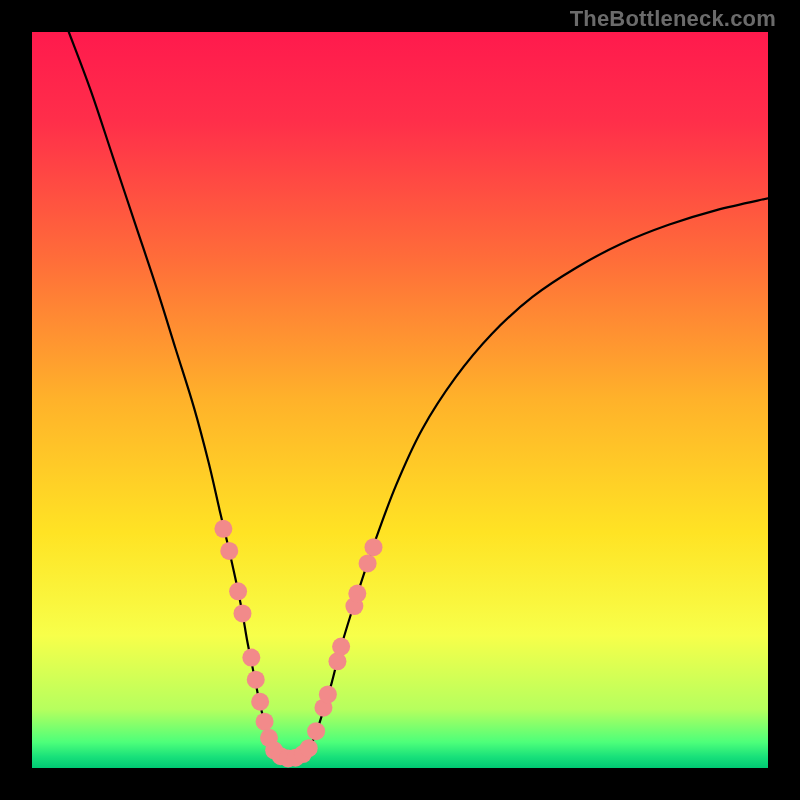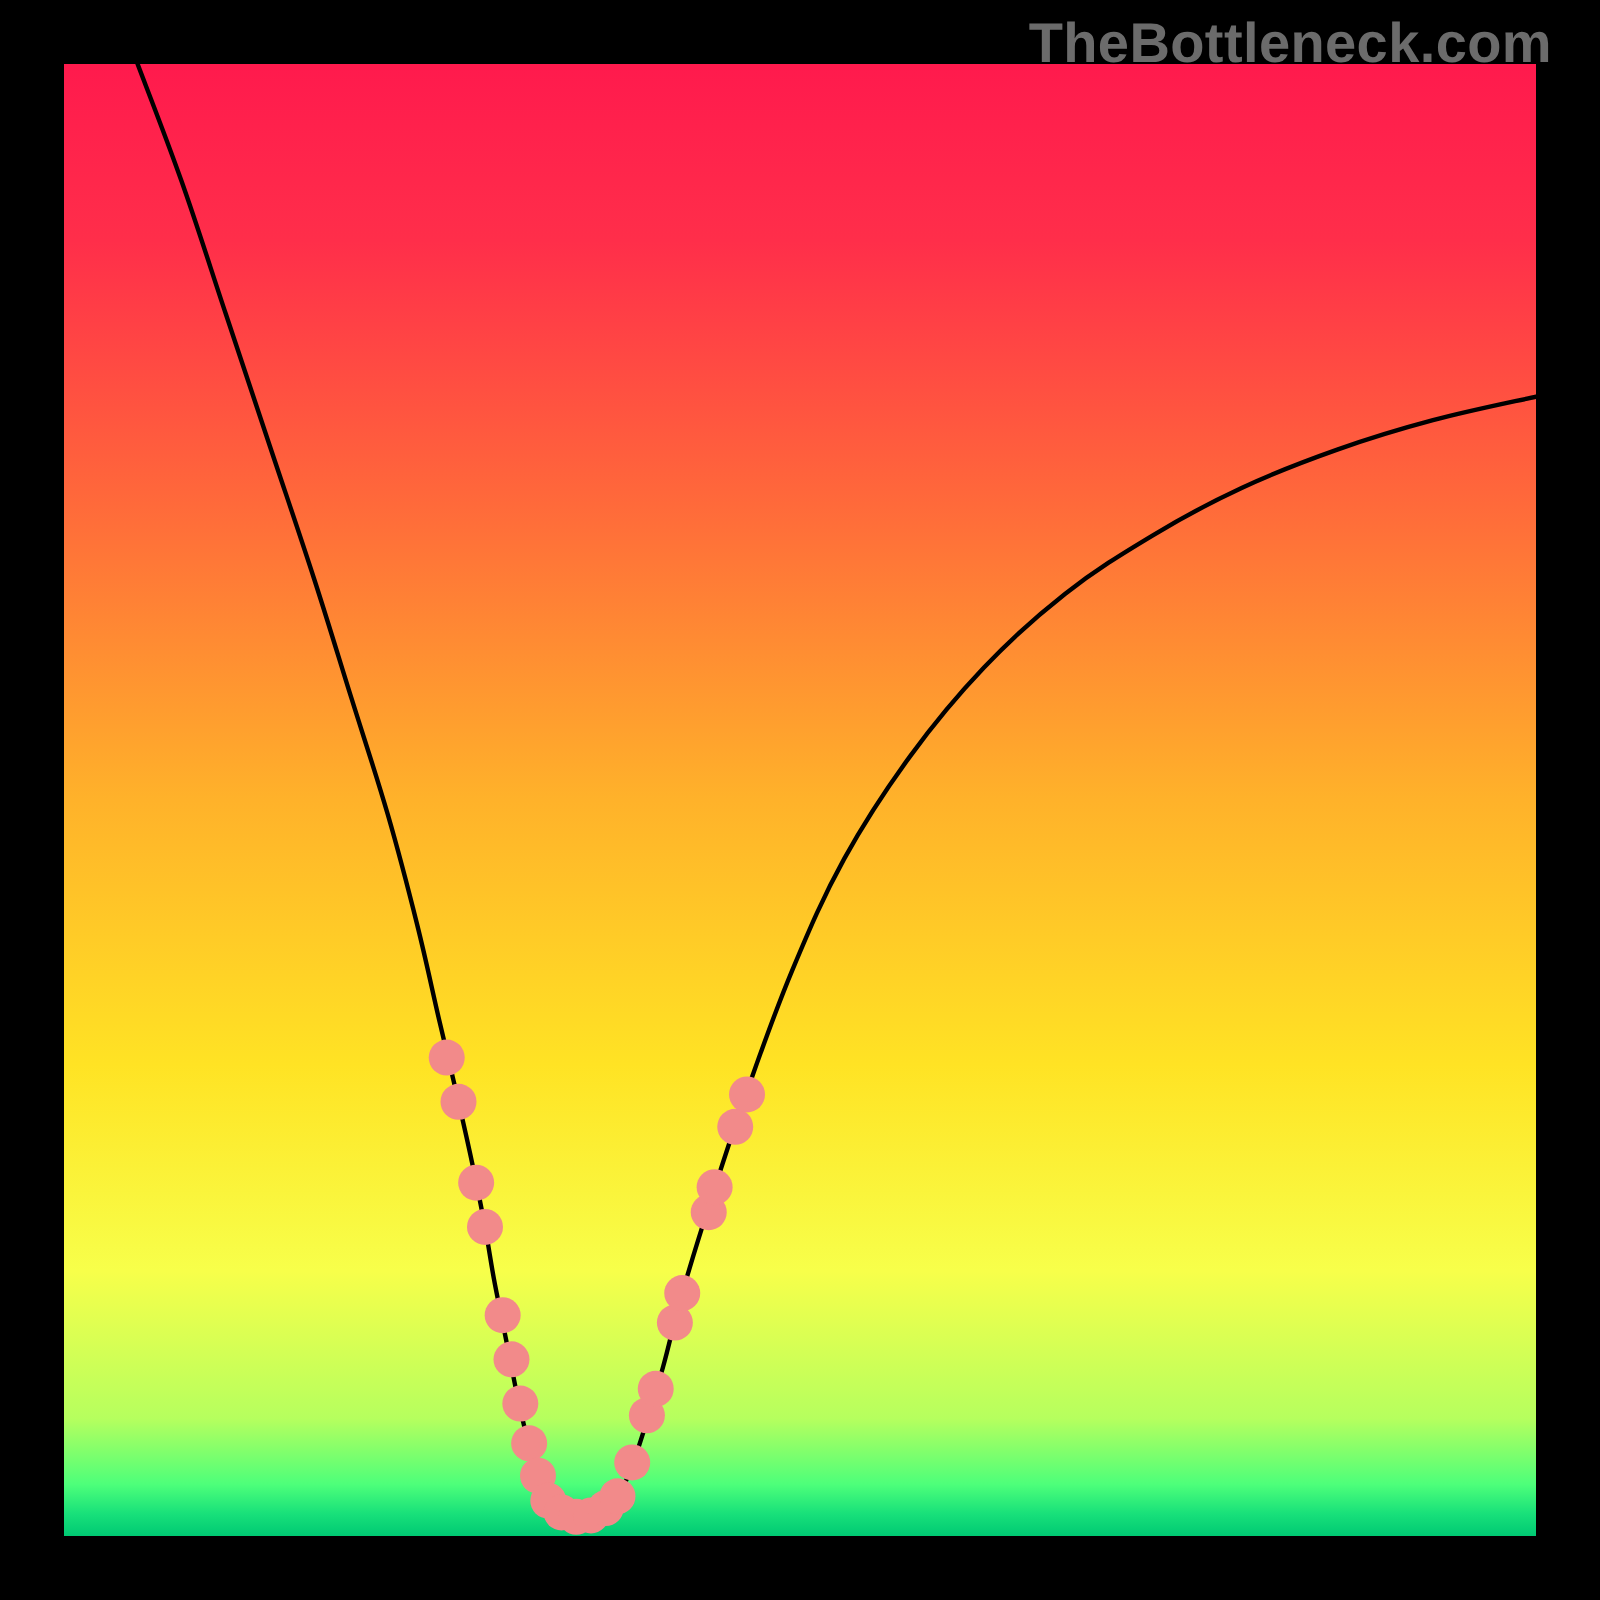--- a/index.html
+++ b/index.html
@@ -22,21 +22,21 @@
     top: 32px;
     width: 736px;
     height: 736px;
     overflow: hidden;
   }
   .watermark {
     position: absolute;
     top: 6px;
     right: 24px;
     color: #6b6b6b;
-    font-size: 28px;
+    font-size: 22px;
     font-weight: 600;
     letter-spacing: 0.2px;
     user-select: none;
     text-align: center;
   }
   svg {
     display: block;
   }
 </style>
 </head>

